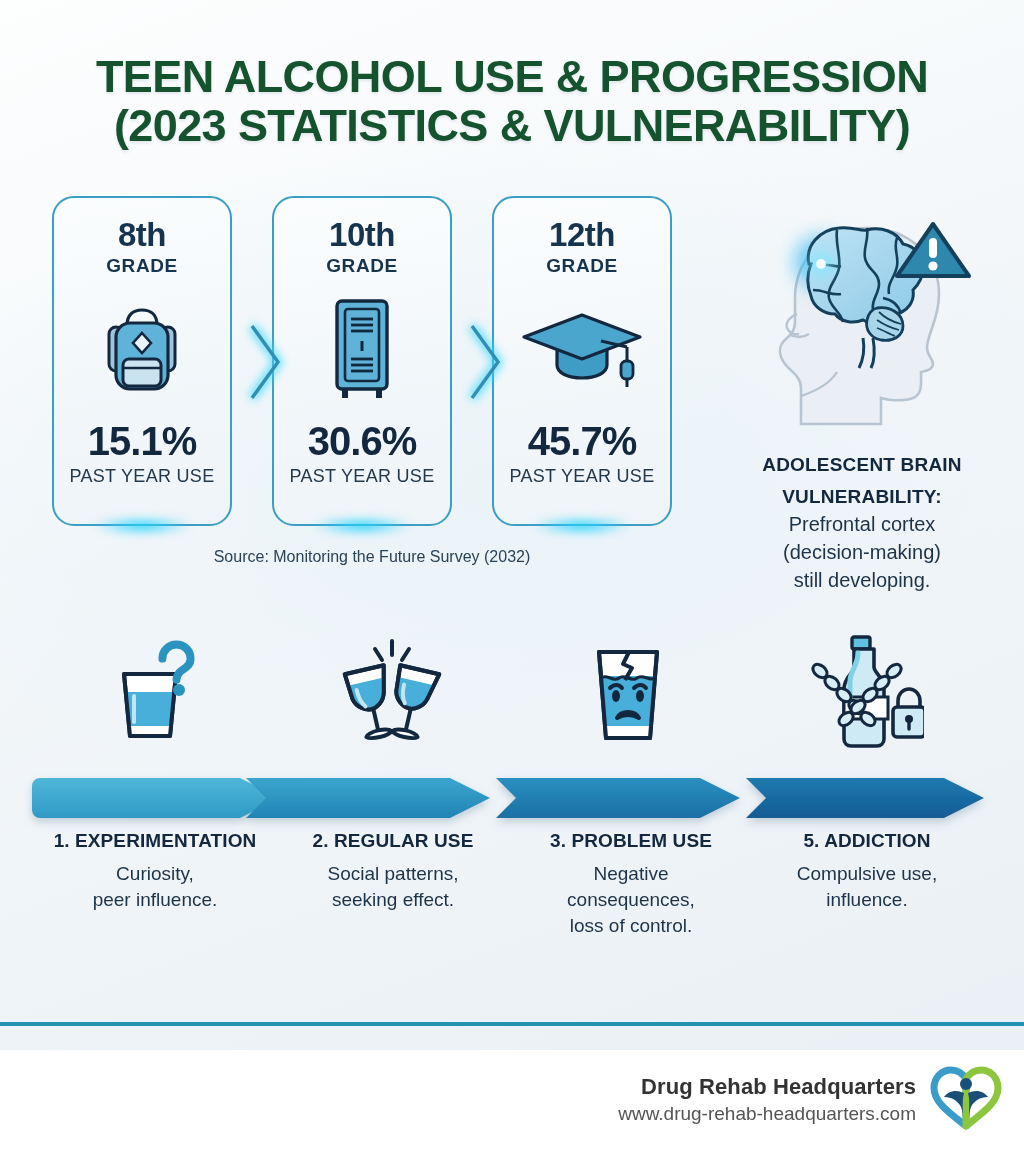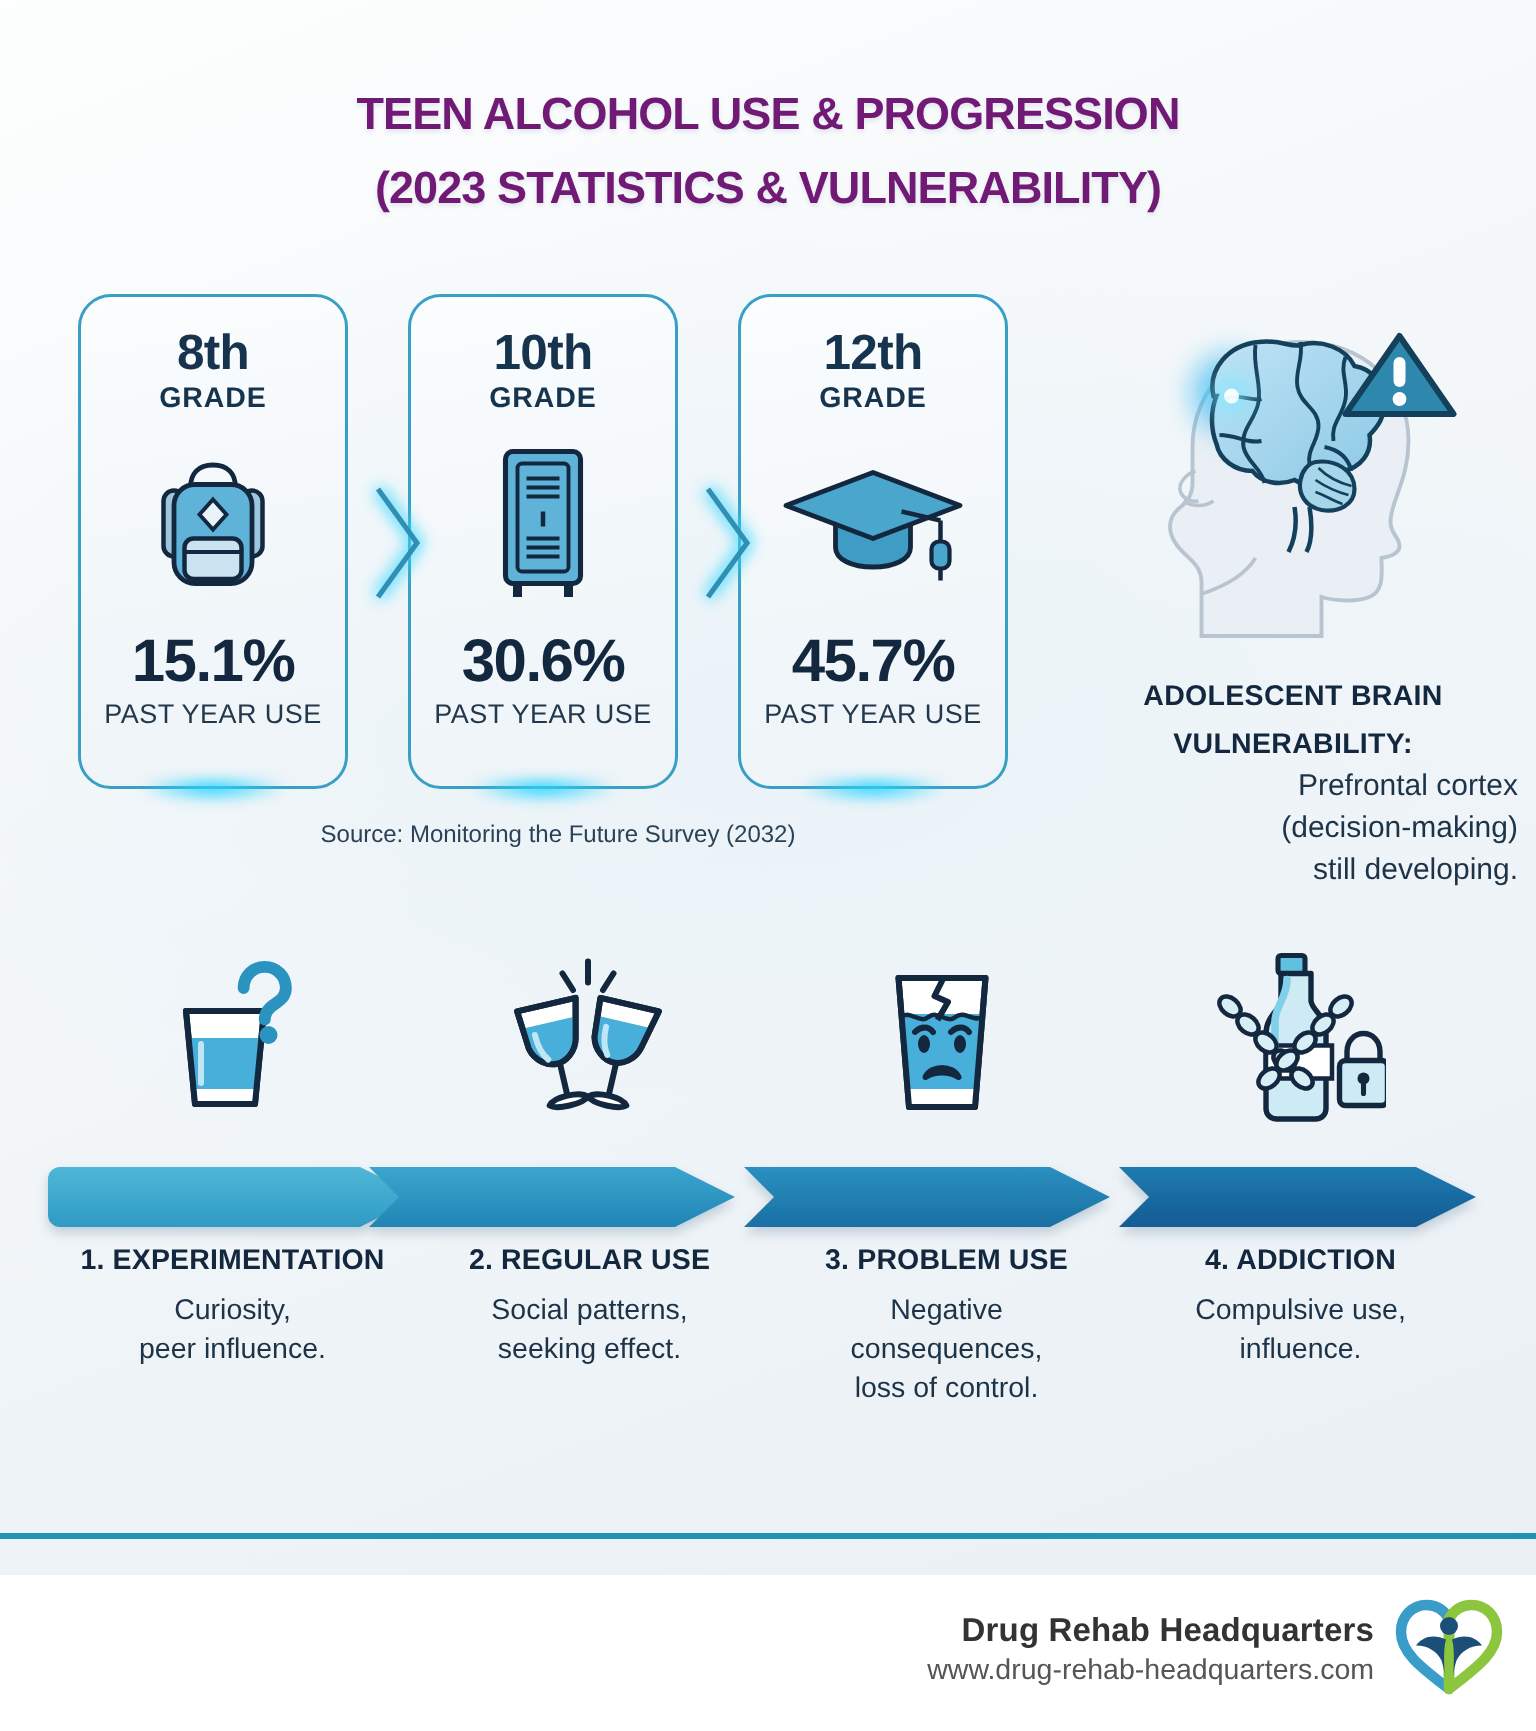--- a/index.html
+++ b/index.html
@@ -10,22 +10,22 @@
       radial-gradient(ellipse 900px 500px at 50% 42%, #eaf3f8 0%, rgba(234,243,248,0) 70%),
       linear-gradient(160deg,#fdfefe 0%,#f2f6f9 45%,#e9eff4 100%);
     position:relative;
     overflow:hidden;
     color:#132a40;
   }
 
   
   .title-wrap { position:absolute; top:52px; left:0; width:1024px; text-align:center; }
   .title-line {
-    font-weight:bold; font-size:30px; letter-spacing:-0.6px;
-    color:#701a75; line-height:49px; white-space:nowrap;
+    font-weight:bold; font-size:45px; letter-spacing:-0.6px;
+    color:#14532d; line-height:49px; white-space:nowrap;
     text-shadow:0 2px 3px rgba(120,140,160,.18);
   }
 
   
   .cards { position:absolute; top:196px; left:52px; width:640px; height:330px; }
   .card {
     position:absolute; top:0; width:180px; height:330px;
     border:2.5px solid #3a9fc4; border-radius:22px;
     background:linear-gradient(170deg,#fbfdfe 0%,#f2f7fa 55%,#eef4f8 100%);
     box-shadow:0 0 0 rgba(0,0,0,0);
@@ -58,21 +58,21 @@
   }
 
   
   .brain-panel { position:absolute; top:205px; left:712px; width:300px; }
   .brain-art { height:240px; display:flex; align-items:center; justify-content:center; }
   .brain-cap-strong {
     text-align:center; font-weight:bold; font-size:19px; letter-spacing:.2px;
     line-height:24px; color:#13283f; margin-top:8px;
   }
   .brain-cap {
-    text-align:right; font-size:20px; line-height:25px; color:#1d3консоль; color:#1d3348; margin-top:3px;
+    text-align:center; font-size:20px; line-height:25px; color:#1d3консоль; color:#1d3348; margin-top:3px;
   }
 
   
   .prog { position:absolute; top:620px; left:0; width:1024px; height:330px;padding-left:45px; }
   .prog-icons { position:absolute; top:0; left:0; width:1024px; height:140px; }
   .prog-icon { position:absolute; top:8px; width:160px; height:130px; display:flex; align-items:center; justify-content:center; }
   .prog-icon.p1 { left:76px; }
   .prog-icon.p2 { left:312px; }
   .prog-icon.p3 { left:548px; }
   .prog-icon.p4 { left:784px; }
@@ -381,21 +381,21 @@
     </div>
     <div class="stage s3">
       <div class="stage-title">3. PROBLEM USE</div>
       <div class="stage-desc">
         <span>Negative</span><br>
         <span>consequences,</span><br>
         <span>loss of control.</span>
       </div>
     </div>
     <div class="stage s4">
-      <div class="stage-title">4. ADDICTION</div>
+      <div class="stage-title">5. ADDICTION</div>
       <div class="stage-desc">
         <span>Compulsive use,</span><br>
         <span>influence.</span>
       </div>
     </div>
   </div>
 </div>
 
 <div class="divider"></div>
 <div class="footer">

